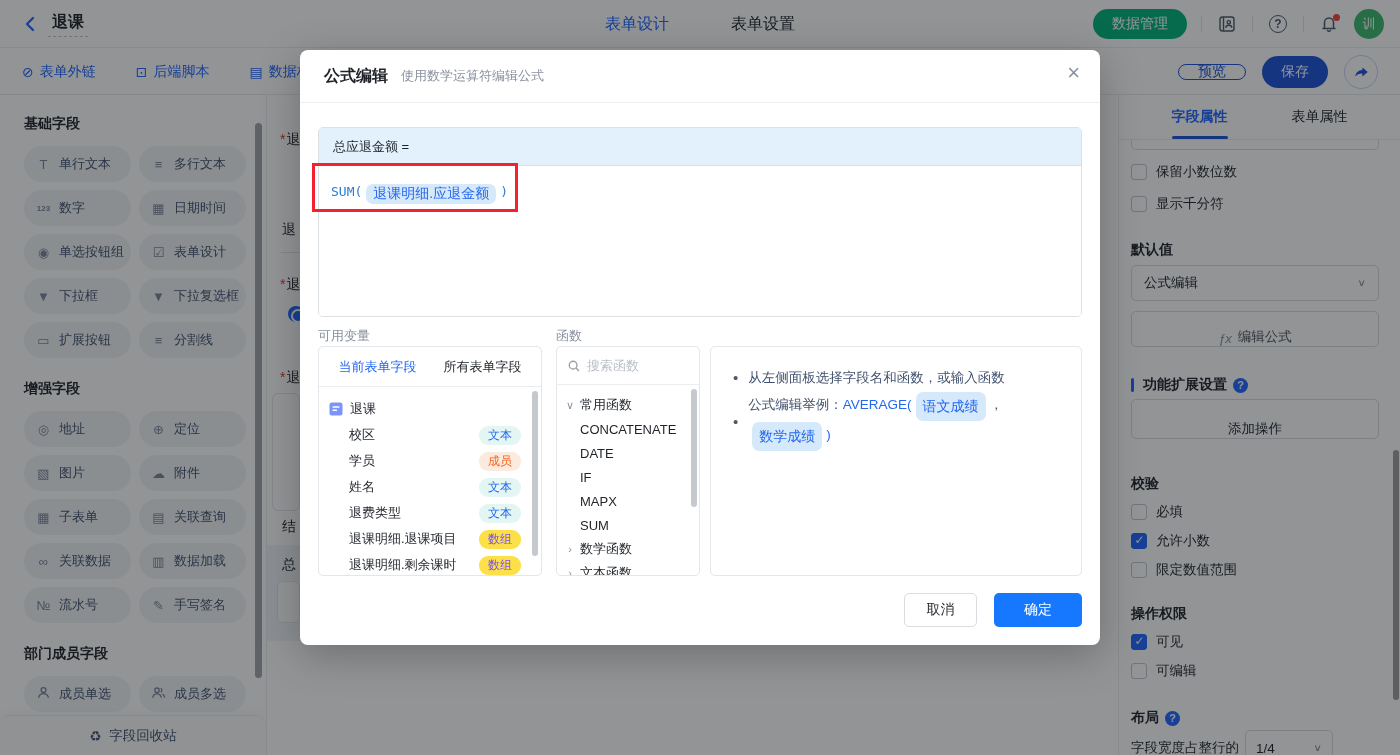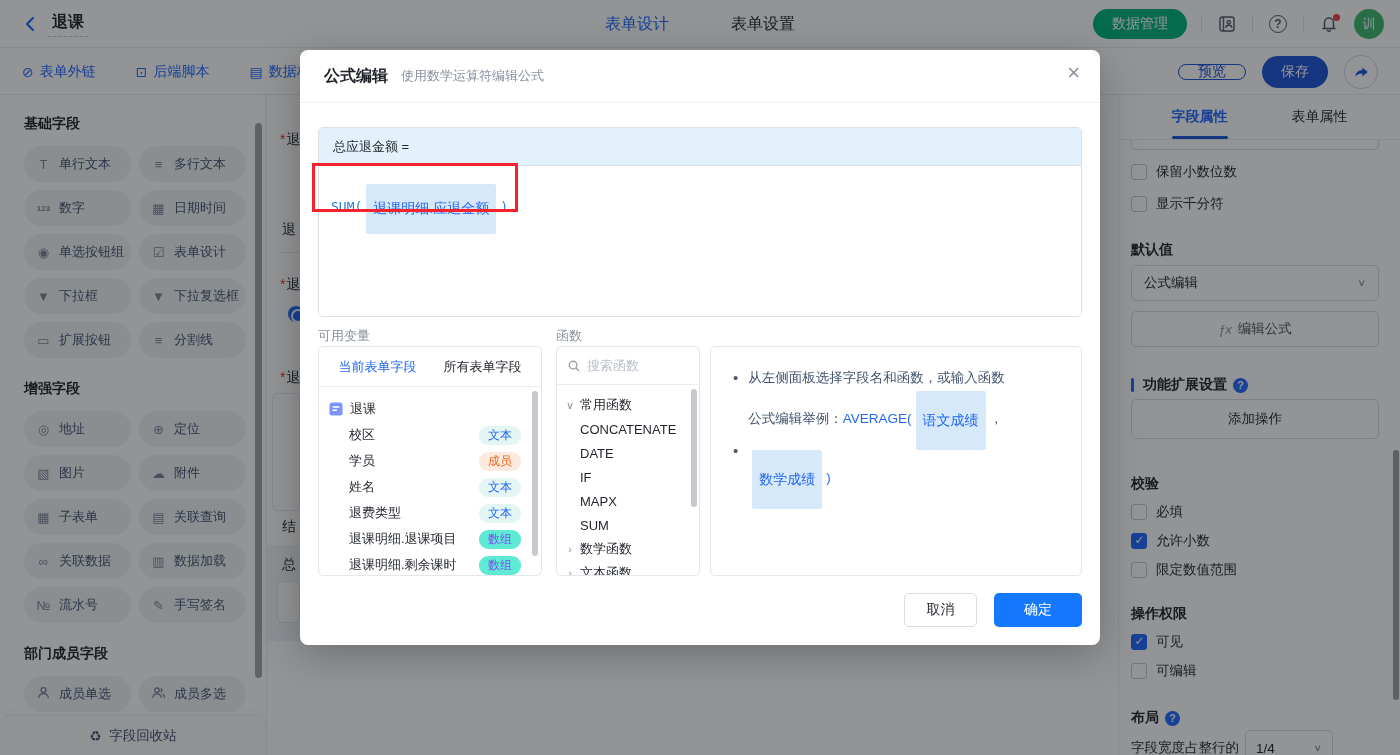--- a/index.html
+++ b/index.html
@@ -61,51 +61,51 @@
   .cut-input{position:absolute;left:12px;top:45px;width:248px;height:10px;border:1px solid #d9dce1;border-top:none;border-radius:0 0 5px 5px;background:#fff}
   .cb-row{position:absolute;left:12px;display:flex;align-items:center;gap:9px;font-size:13.5px;color:#1f2329;cursor:pointer}
   .cb{width:16px;height:16px;border:1px solid #c3c7cf;border-radius:3px;background:#fff;position:relative;flex:none}
   .cb.checked{background:#1f66ff;border-color:#1f66ff}
   .cb.checked::after{content:"✓";position:absolute;left:2.5px;top:-1px;color:#fff;font-size:12px;font-weight:700}
   .rp-title{position:absolute;left:12px;font-size:14px;font-weight:700;color:#1f2329;display:flex;align-items:center;gap:6px}
   .rp-title.barred::before{content:"";width:3px;height:14px;background:#1f66ff;border-radius:2px;margin-right:3px}
   .qmark{width:15px;height:15px;border-radius:50%;background:#1f66ff;color:#fff;font-size:11px;font-weight:700;display:flex;align-items:center;justify-content:center;cursor:pointer}
   .rp-select{position:absolute;left:12px;width:248px;height:36px;border:1px solid #d9dce1;border-radius:5px;background:#fff;display:flex;align-items:center;padding:0 12px;font-size:13.5px;color:#1f2329;justify-content:space-between;cursor:pointer}
   .chev{color:#8a919f;font-size:12px;transform:scaleY(.8)}
-  .rp-btn{position:absolute;left:12px;width:248px;height:36px;border:1px solid #d9dce1;border-radius:5px;background:#fff;display:flex;align-items:center;justify-content:center;gap:6px;font-size:13.5px;color:#51565f;cursor:pointer}
+  .rp-btn{position:absolute;left:12px;width:248px;height:36px;border:1px solid #d9dce1;border-radius:5px;background:#fff;display:flex;align-items:flex-end;justify-content:center;gap:6px;font-size:13.5px;color:#51565f;cursor:pointer}
   .fxg{font-style:italic;color:#8a919f;font-size:13px}
   .width-row-label{position:absolute;left:12px;font-size:13.5px;color:#1f2329}
   .width-select{position:absolute;left:126px;width:88px;height:36px;border:1px solid #d9dce1;border-radius:5px;background:#fff;display:flex;align-items:center;justify-content:space-between;padding:0 10px;font-size:13.5px;cursor:pointer}
   .page-scroll{position:absolute;right:1px;top:450px;width:6px;height:250px;border-radius:3px;background:#9f9f9f;z-index:2}
 
   
   .overlay{position:absolute;inset:0;background:rgba(13,17,23,.45);z-index:40}
   .modal{position:absolute;left:300px;top:50px;width:800px;height:595px;background:#fff;border-radius:8px;box-shadow:0 10px 40px rgba(0,0,0,.25);z-index:50}
   .m-header{position:absolute;left:0;top:0;width:100%;height:53px;border-bottom:1px solid #eef0f2;display:flex;align-items:center;padding:0 24px}
   .m-title{font-size:16px;font-weight:700;color:#1f2329}
   .m-sub{font-size:13px;color:#8a919f;margin-left:13px}
   .m-close{position:absolute;right:20px;top:12px;font-size:22px;color:#8a919f;cursor:pointer;line-height:1}
   .f-box{position:absolute;left:18px;top:77px;width:764px;height:190px;border:1px solid #dbe0e5;border-radius:5px;overflow:hidden}
   .f-head{height:38px;background:#e2f1fc;display:flex;align-items:center;padding:0 14px;font-size:13px;color:#1f2329;border-bottom:1px solid #dbe0e5}
   .f-body{position:relative;height:151px;background:#fff;padding:18px 12px;font-family:"DejaVu Sans Mono",monospace;font-size:13px;color:#2b7cd9}
-  .token{display:inline-block;background:#d6e9fa;color:#2468f2;font-family:"Liberation Sans","DejaVu Sans",sans-serif;font-size:14px;padding:16px 7px;border-radius:2px;margin:0 4px;vertical-align:-2px}
+  .token{display:inline-block;background:#d6e9fa;color:#2468f2;font-family:"Liberation Sans","DejaVu Sans",sans-serif;font-size:14px;padding:1px 7px;border-radius:7px;margin:0 4px;vertical-align:-2px}
   .red-annot{position:absolute;left:12px;top:113px;width:206px;height:49px;border:3px solid #f5222d;z-index:60;pointer-events:none}
   .col-label{position:absolute;font-size:13px;color:#8a919f}
   .v-box{position:absolute;left:18px;top:296px;width:224px;height:230px;border:1px solid #e3e6eb;border-radius:5px;overflow:hidden}
   .v-tabs{height:40px;border-bottom:1px solid #ebedf0;display:flex;align-items:center;justify-content:space-around;padding:0 6px}
   .v-tab{font-size:13px;color:#1f2329;cursor:pointer}
   .v-tab.active{color:#2468f2}
   .tree{position:relative;padding:9px 10px 0}
   .t-root{display:flex;align-items:center;gap:7px;height:26px;font-size:13px;color:#1f2329;cursor:pointer}
   .t-row{display:flex;align-items:center;height:26px;padding-left:20px;font-size:13px;color:#1f2329;cursor:pointer}
   .t-name{flex:1;white-space:nowrap;overflow:hidden}
   .badge{font-size:12px;padding:1px 9px;border-radius:9px;margin-right:10px;flex:none}
   .badge.text{background:#e3f6f3;color:#2468f2}
   .badge.member{background:#fdeade;color:#f5641c}
-  .badge.array{background:#5eead4;color:#7b52f0}
+  .badge.array{background:#fde047;color:#7b52f0}
   .v-scroll{position:absolute;right:3px;top:44px;width:6px;height:165px;border-radius:3px;background:#c5c8cd}
   .fn-box{position:absolute;left:256px;top:296px;width:144px;height:230px;border:1px solid #e3e6eb;border-radius:5px;overflow:hidden}
   .fn-search{height:38px;border-bottom:1px solid #ebedf0;display:flex;align-items:center;gap:6px;padding:0 10px}
   .fn-search input{border:none;outline:none;width:86px;font-size:13px;color:#1f2329;font-family:inherit}
   .fn-search input::placeholder{color:#b9bec7}
   .fn-list{padding:8px 8px 0}
   .fn-group{display:flex;align-items:center;gap:5px;height:24px;font-size:13px;color:#1f2329;cursor:pointer}
   .caret{color:#8a919f;font-size:11px;width:10px;text-align:center}
   .fn-item{height:24px;display:flex;align-items:center;padding-left:15px;font-size:13px;color:#1f2329;cursor:pointer}
   .fn-scroll{position:absolute;right:2px;top:42px;width:6px;height:118px;border-radius:3px;background:#c5c8cd}

